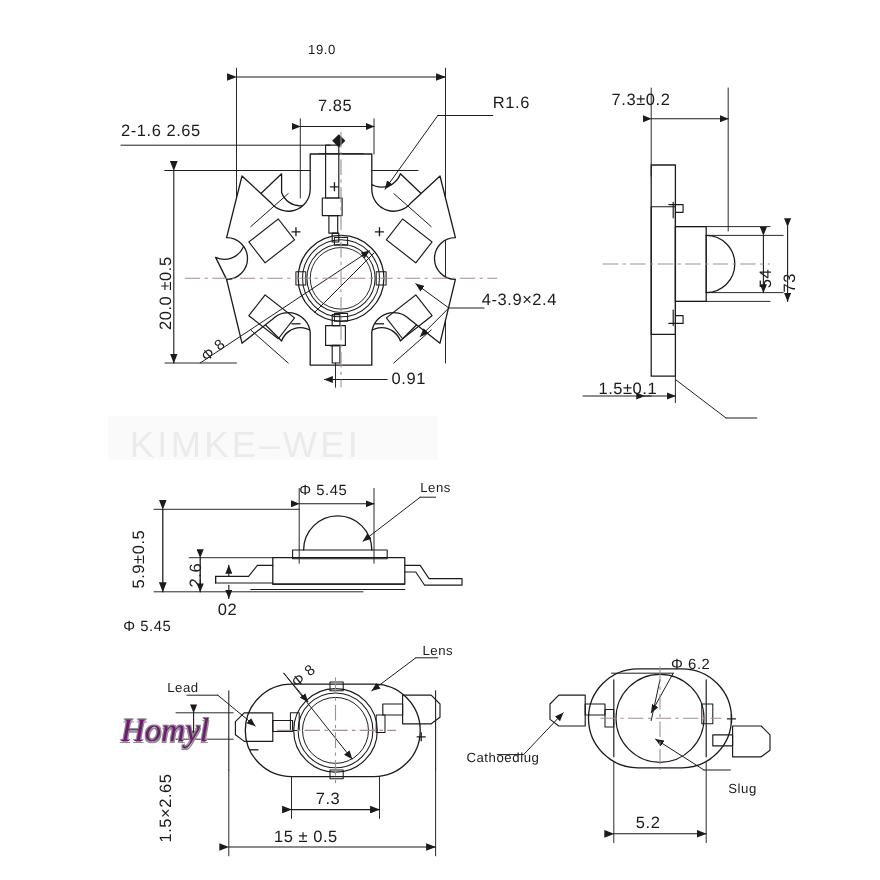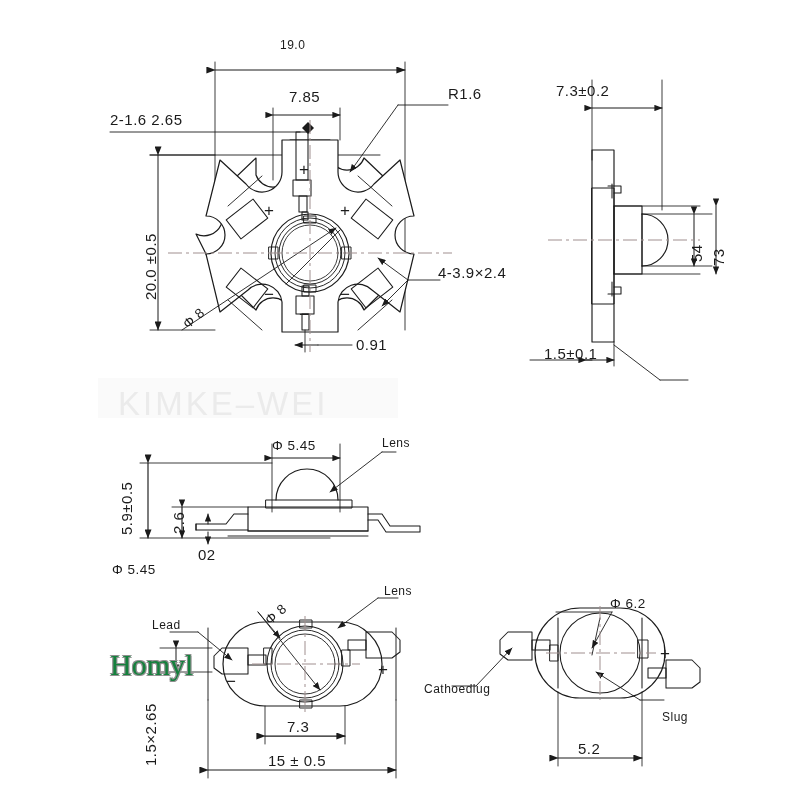--- a/index.html
+++ b/index.html
@@ -34,22 +34,23 @@
   .wm-kimke{
     left:118px;top:385px;
     font-size:33px;
     letter-spacing:3px;
     color:#ebebeb;
     font-family:"Liberation Sans",sans-serif;
   }
   .wm-homyl{
     left:110px;top:648px;
     font-size:30px;
+    font-style:italic;
     font-family:"Liberation Serif",serif;
-    color:#15803d;
+    color:#701a75;
     text-shadow:
       -1px -1px 0 #8f8f8f, 1px -1px 0 #8f8f8f,
       -1px  1px 0 #8f8f8f, 1px  1px 0 #8f8f8f;
   }
   .wm-band{
     position:absolute;left:98px;top:378px;width:300px;height:40px;
     background:#fafafa;
   }
 </style>
 </head>
@@ -390,21 +391,21 @@
   <div class="dimtext rot90" style="left:118px;top:535px;">5.9±0.5</div>
   <div class="dimtext rot90" style="left:170px;top:534px;">2.6</div>
   <div class="dimtext" style="left:198px;top:546px;">02</div>
   <div class="dimtext sm" style="left:112px;top:562px;">Φ 5.45</div>
 
   <div class="dimtext lg" style="left:384px;top:584px;">Lens</div>
   <div class="dimtext lg" style="left:152px;top:618px;">Lead</div>
   <div class="dimtext sm rotd" style="left:262px;top:616px;">Φ 8</div>
   <div class="dimtext rot90" style="left:142px;top:766px;">1.5×2.65</div>
   <div class="dimtext" style="left:287px;top:718px;">7.3</div>
-  <div class="dimtext" style="left:268px;top:752px;">15 ± 0.5</div>
+  <div class="dimtext" style="left:249px;top:752px;">15 ± 0.5</div>
   <div class="dimtext" style="left:226px;top:672px;font-size:17px;">−</div>
   <div class="dimtext" style="left:378px;top:660px;font-size:17px;">+</div>
 
   <div class="dimtext sm" style="left:610px;top:596px;">Φ 6.2</div>
   <div class="dimtext lg" style="left:424px;top:682px;">Cathoedlug</div>
   <div class="dimtext lg" style="left:662px;top:710px;">Slug</div>
   <div class="dimtext" style="left:578px;top:740px;">5.2</div>
   <div class="dimtext" style="left:660px;top:644px;font-size:17px;">+</div>
 
 </div>

